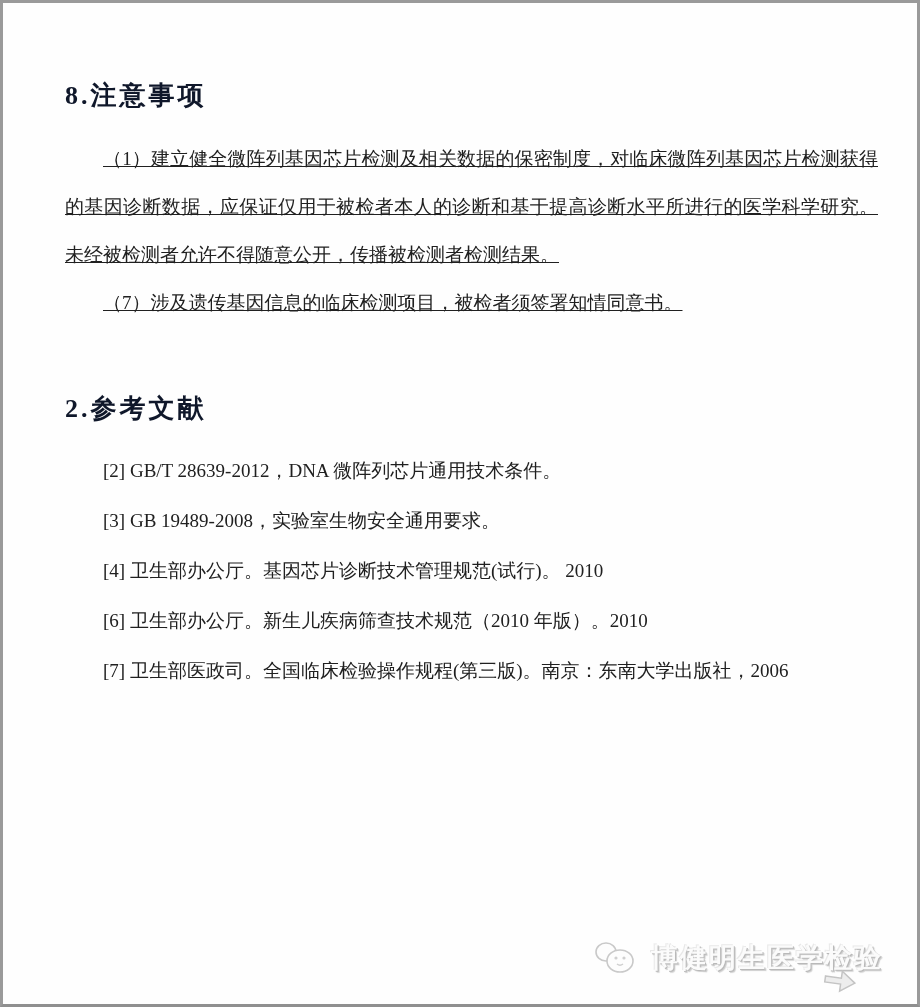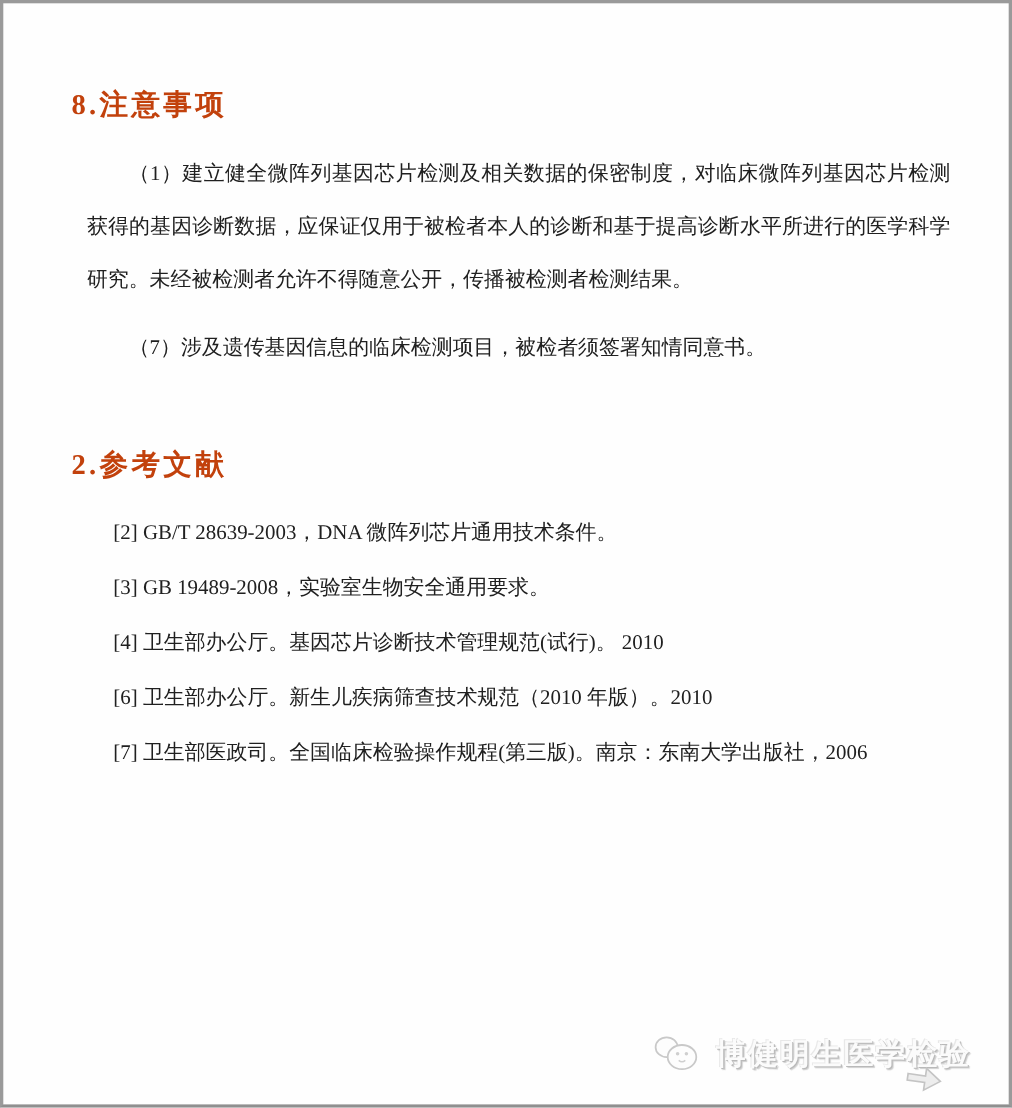--- a/index.html
+++ b/index.html
@@ -23,31 +23,32 @@
     position: absolute;
     top: 0;
     left: 62px;
     right: 39px;
   }
   h1.sec-heading {
     font-size: 26px;
     font-weight: bold;
     letter-spacing: 3px;
     margin: 0;
-    color: #c2410c;
+    color: #0f172a;
   }
   #heading8 { margin-top: 75px; }
   #heading9 { margin-top: 64px; }
   .para {
     font-size: 19px;
     line-height: 48px;
     text-align: justify;
     text-indent: 2em;
-    margin: 14px;
+    margin: 0;
     color: #202020;
+    text-decoration: underline;
   }
   #para1 { margin-top: 22px; }
   .ref {
     font-size: 19px;
     line-height: 38px;
     text-align: justify;
     text-indent: 2em;
     margin: 0 0 12px 0;
     color: #202020;
   }
@@ -86,21 +87,21 @@
 
     <h1 class="sec-heading" id="heading8">8.注意事项</h1>
 
     <p class="para" id="para1">（1）建立健全微阵列基因芯片检测及相关数据的保密制度，对临床微阵列基因芯片检测获得的基因诊断数据，应保证仅用于被检者本人的诊断和基于提高诊断水平所进行的医学科学研究。未经被检测者允许不得随意公开，传播被检测者检测结果。</p>
 
     <p class="para" id="para2">（7）涉及遗传基因信息的临床检测项目，被检者须签署知情同意书。</p>
 
     <h1 class="sec-heading" id="heading9">2.参考文献</h1>
 
     <div class="ref-list">
-      <p class="ref">[2] GB/T 28639-2003，DNA 微阵列芯片通用技术条件。</p>
+      <p class="ref">[2] GB/T 28639-2012，DNA 微阵列芯片通用技术条件。</p>
       <p class="ref">[3] GB 19489-2008，实验室生物安全通用要求。</p>
       <p class="ref">[4] 卫生部办公厅。基因芯片诊断技术管理规范(试行)。&nbsp;2010</p>
       <p class="ref">[6] 卫生部办公厅。新生儿疾病筛查技术规范（2010 年版）。2010</p>
       <p class="ref">[7] 卫生部医政司。全国临床检验操作规程(第三版)。南京：东南大学出版社，2006</p>
     </div>
   </div>
 
   <div class="watermark">
     <span class="wm-logo">
       <svg width="46" height="40" viewBox="0 0 46 40">

